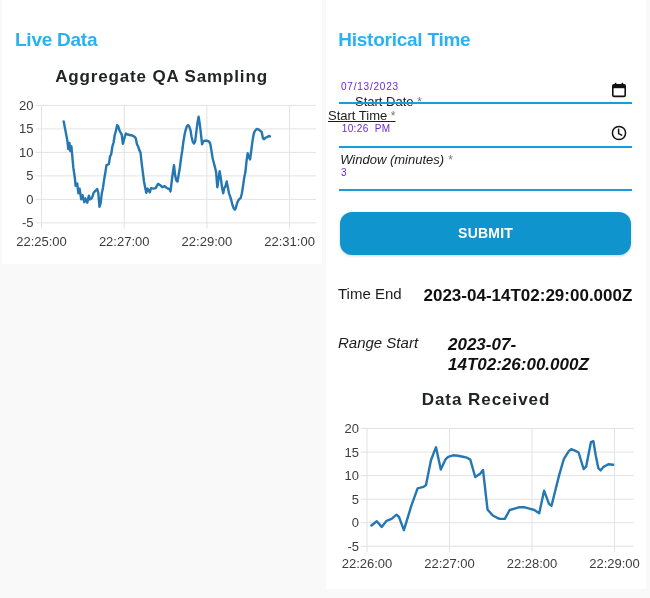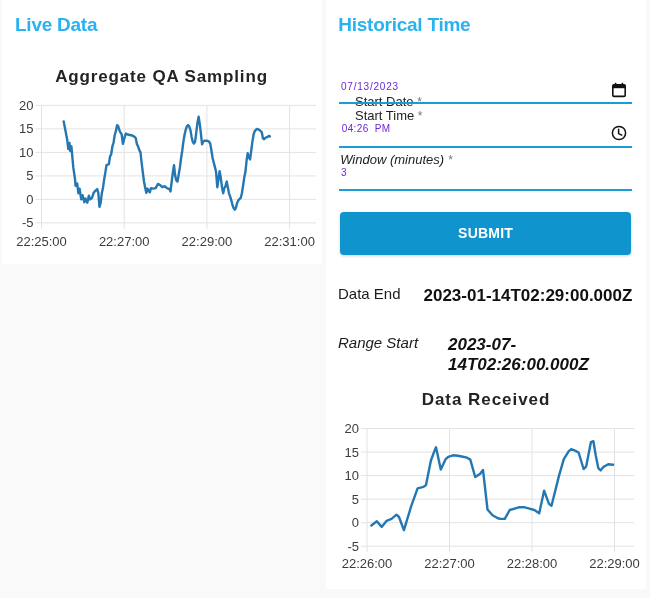--- a/index.html
+++ b/index.html
@@ -1,64 +1,64 @@
 <!DOCTYPE html>
 <html><head>
 <meta charset="utf-8">
 <style>
   html,body{margin:0;padding:0;}
   body{width:650px;height:598px;background:#f9f9f9;font-family:"Liberation Sans",sans-serif;position:relative;overflow:hidden;}
   .card{position:absolute;background:#fff;}
   #leftcard{left:2px;top:0;width:320px;height:264px;}
   #rightcard{left:326px;top:0;width:320px;height:589px;}
-  .h{position:absolute;font-size:19px;font-weight:bold;color:#29b2f0;letter-spacing:-0.25px;}
+  .h{position:absolute;font-size:19px;font-weight:bold;color:#29b2f0;letter-spacing:-0.25px;margin-top:15px;}
   .lbl{position:absolute;font-size:13px;color:#1c1c1c;}
   .lbl .ast{color:#757575;font-size:12px;}
   .val{position:absolute;font-size:10px;color:#6d28d9;}
   .uline{position:absolute;height:1.8px;background:#1a9cd8;width:292.5px;left:339px;}
-  #submit{position:absolute;left:339.8px;top:211.6px;width:291.5px;height:43.8px;background:#1094cd;border-radius:4px;box-shadow:0 1px 3px rgba(0,0,0,0.18);color:#fff;font-weight:bold;font-size:14px;letter-spacing:0.2px;text-align:center;line-height:43.8px;}
+  #submit{position:absolute;left:339.8px;top:211.6px;width:291.5px;height:43.8px;background:#1094cd;border-radius:12px;box-shadow:0 1px 3px rgba(0,0,0,0.18);color:#fff;font-weight:bold;font-size:14px;letter-spacing:0.2px;text-align:center;line-height:43.8px;}
   .rrow{position:absolute;font-size:15px;color:#1c1c1c;}
   .rval{position:absolute;font-size:17px;font-weight:bold;color:#111;}
 </style>
 </head>
 <body>
 <div class="card" id="leftcard"></div>
 <div class="card" id="rightcard"></div>
 
 <div class="h" style="left:15px;top:14.2px;">Live Data</div>
 <div class="h" style="left:338.3px;top:14.2px;">Historical Time</div>
 
 <div class="lbl" style="left:355px;top:61.7px;margin-top:32px;">Start Date <span class="ast">*</span></div>
 <div class="val" style="left:341px;top:81px;letter-spacing:0.78px;">07/13/2023</div>
 <div class="uline" style="top:102.4px;"></div>
 
-<div class="lbl" style="left:355px;top:108.2px;">Start Time <span class="ast">*</span></div>
-<div class="val" style="left:341.8px;top:123.2px;letter-spacing:0.35px;word-spacing:3px;">04:26 PM</div>
+<div class="lbl" style="left:328px;top:108.2px;text-decoration:underline;">Start Time <span class="ast">*</span></div>
+<div class="val" style="left:341.8px;top:123.2px;letter-spacing:0.35px;word-spacing:3px;">10:26 PM</div>
 <div class="uline" style="top:146.4px;"></div>
 
 <div class="lbl" style="left:340.2px;top:151.9px;font-style:italic;">Window (minutes) <span class="ast">*</span></div>
 <div class="val" style="left:341px;top:167.1px;">3</div>
 <div class="uline" style="top:188.8px;"></div>
 
 <div id="submit">SUBMIT</div>
 
 <svg width="16" height="16" style="position:absolute;left:611px;top:82px;" viewBox="0 0 16 16">
   <rect x="1.8" y="2.8" width="12.4" height="11.6" rx="1.2" fill="none" stroke="#111" stroke-width="1.6"></rect>
   <rect x="1.8" y="2.8" width="12.4" height="3.4" fill="#111"></rect>
   <line x1="4.6" y1="0.8" x2="4.6" y2="3" stroke="#111" stroke-width="1.6"></line>
   <line x1="11.4" y1="0.8" x2="11.4" y2="3" stroke="#111" stroke-width="1.6"></line>
 </svg>
 
 <svg width="16" height="16" style="position:absolute;left:610.5px;top:124.5px;" viewBox="0 0 16 16">
   <circle cx="8" cy="8" r="6.6" fill="none" stroke="#111" stroke-width="1.5"></circle>
   <polyline points="7.6,4.2 7.6,8.6 10.7,10.1" fill="none" stroke="#111" stroke-width="1.5" stroke-linecap="round" stroke-linejoin="round"></polyline>
 </svg>
 
-<div class="rrow" style="left:338px;top:285px;">Data End</div>
-<div class="rval" style="left:423.5px;top:286.1px;">2023-01-14T02:29:00.000Z</div>
+<div class="rrow" style="left:338px;top:285px;">Time End</div>
+<div class="rval" style="left:423.5px;top:286.1px;">2023-04-14T02:29:00.000Z</div>
 <div class="rrow" style="left:338px;top:333.9px;font-style:italic;">Range Start</div>
 <div class="rval" style="left:448px;top:335.1px;font-style:italic;">2023-07-14T02:26:00.000Z</div>
 
 <svg id="c1" width="322" height="264" style="position:absolute;left:0;top:0;">
 <line x1="41.5" y1="105.4" x2="316" y2="105.4" stroke="#e3e3e3" stroke-width="1"></line>
 <line x1="35.5" y1="105.4" x2="41.5" y2="105.4" stroke="#e3e3e3" stroke-width="1"></line>
 <text x="33.5" y="109.9" font-size="13" fill="#3c3c3c" text-anchor="end" font-family="Liberation Sans,sans-serif">20</text>
 <line x1="41.5" y1="128.9" x2="316" y2="128.9" stroke="#e3e3e3" stroke-width="1"></line>
 <line x1="35.5" y1="128.9" x2="41.5" y2="128.9" stroke="#e3e3e3" stroke-width="1"></line>
 <text x="33.5" y="133.4" font-size="13" fill="#3c3c3c" text-anchor="end" font-family="Liberation Sans,sans-serif">15</text>

